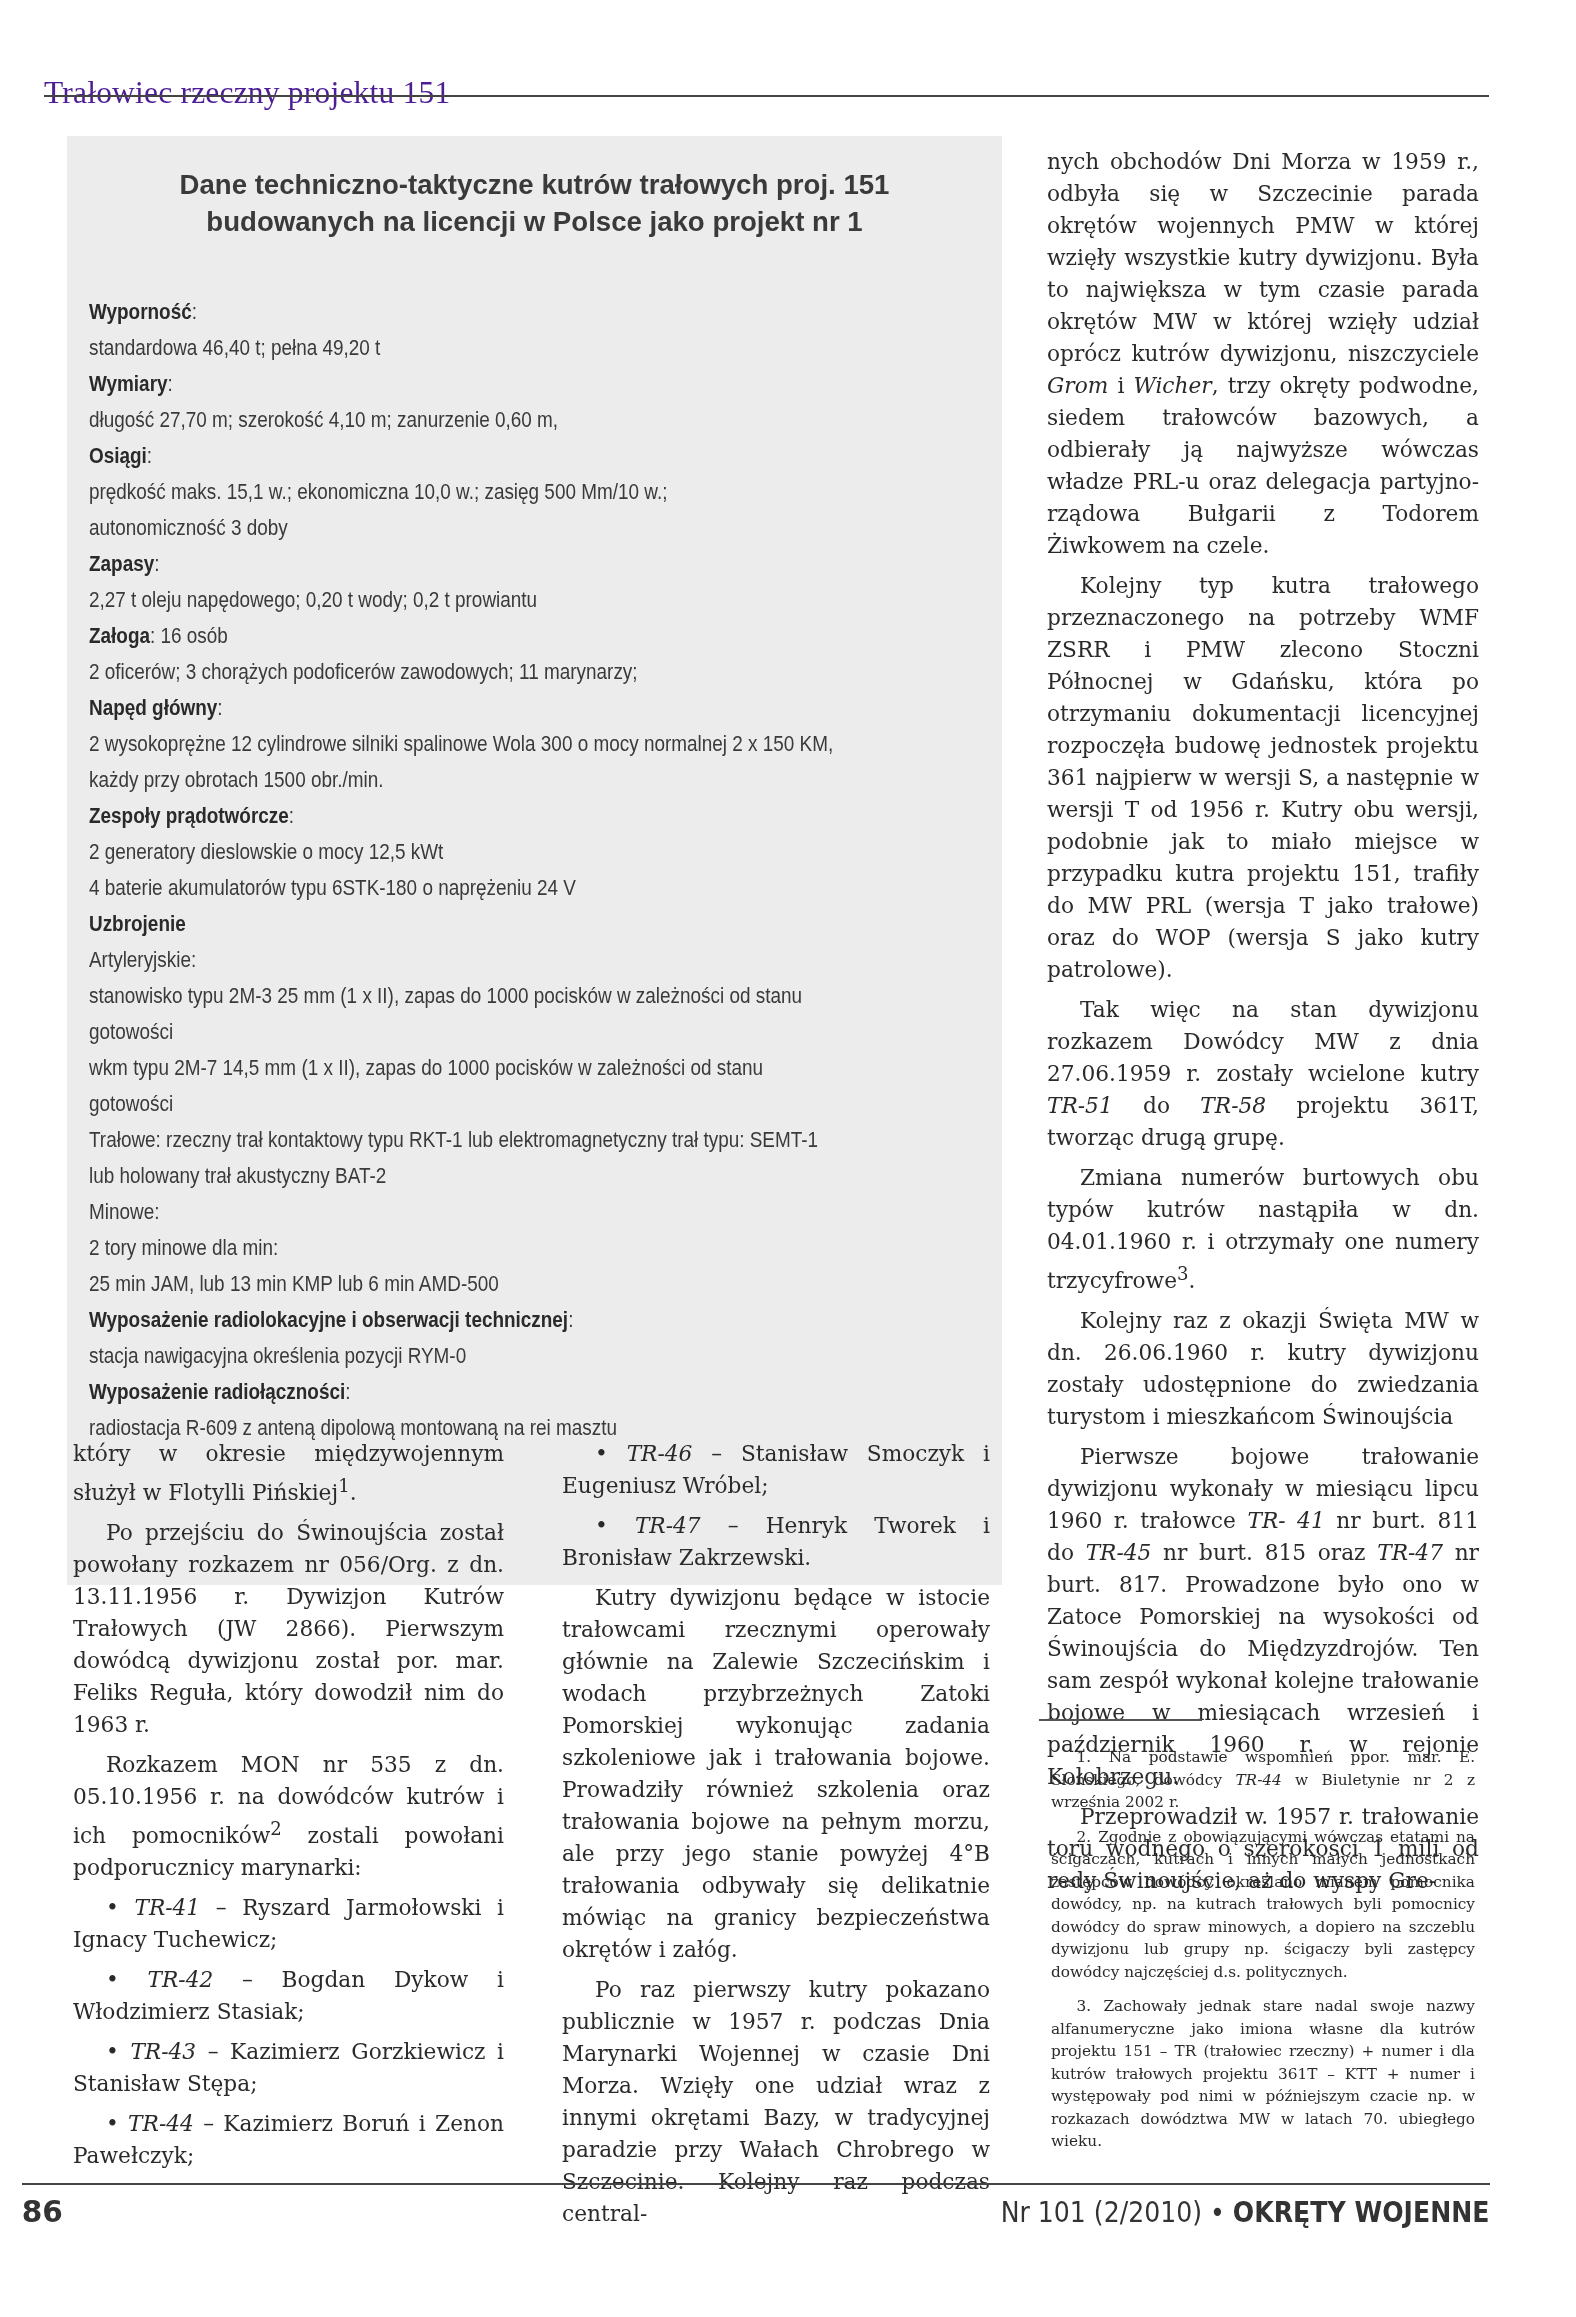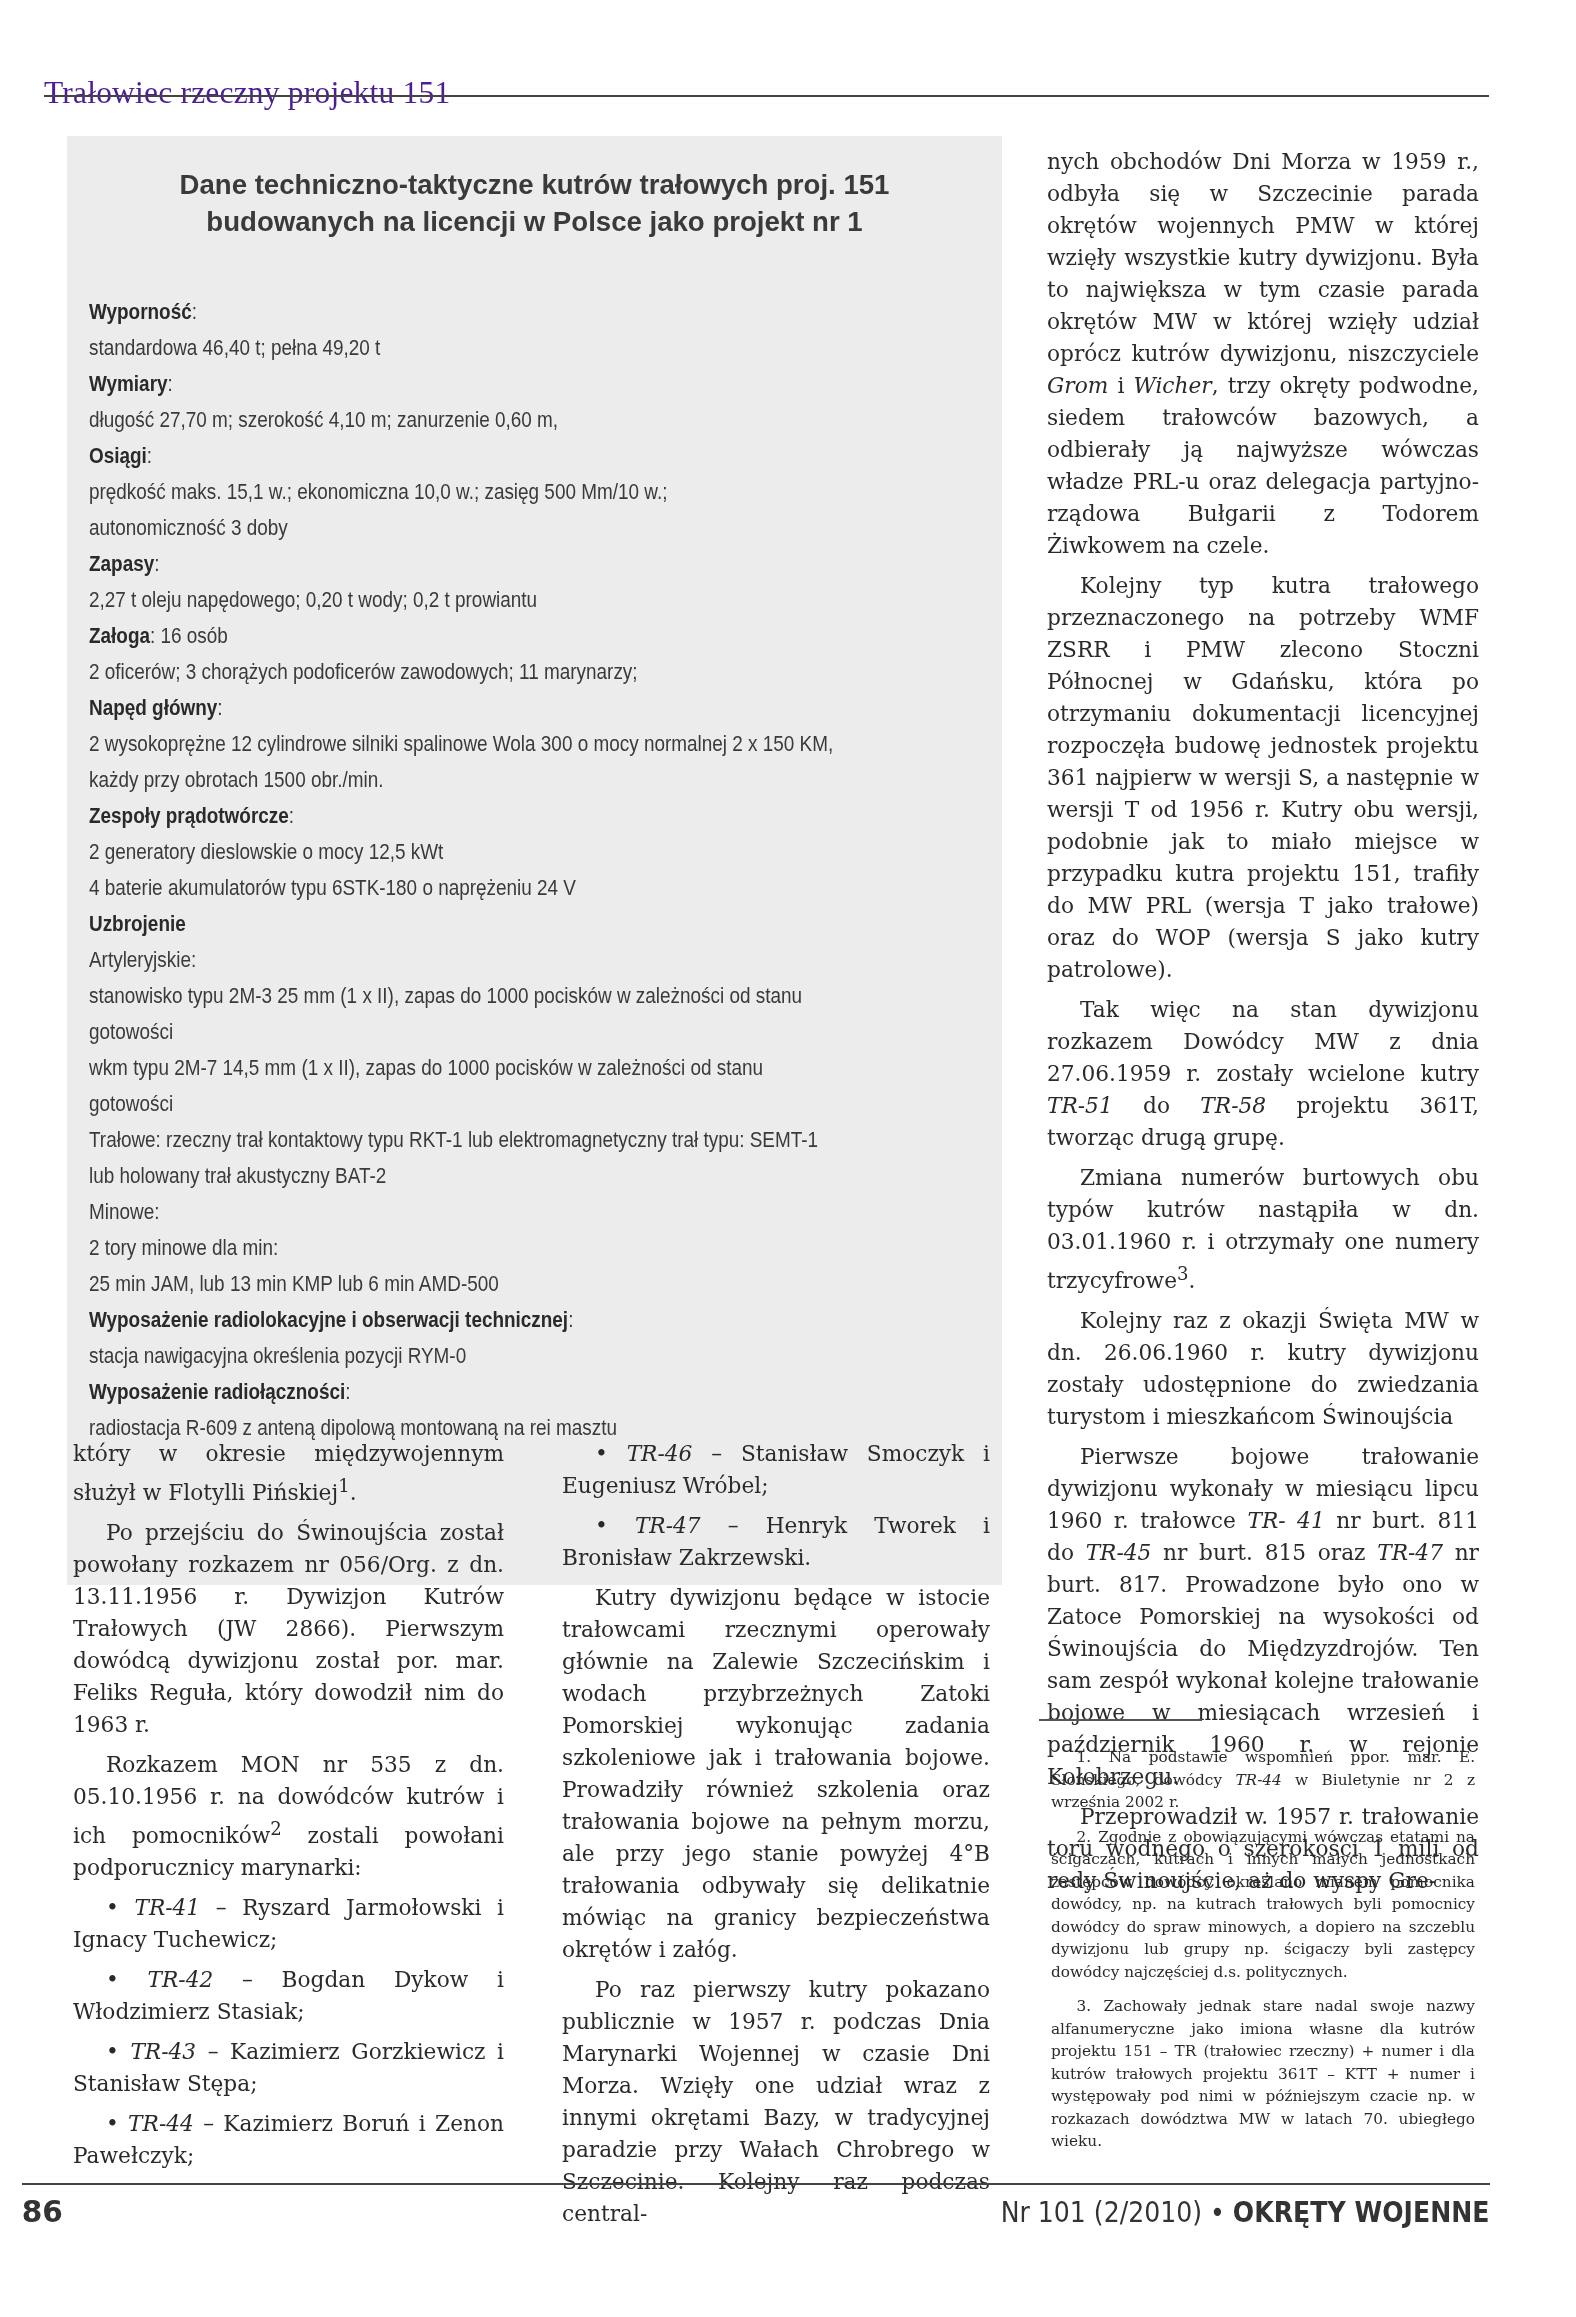--- a/index.html
+++ b/index.html
@@ -95,21 +95,21 @@
       <p class="bul"><span>• </span><i>TR-47</i><span> – Henryk Tworek i Bronisław Zakrzewski.</span></p>
     </div>
   <p class="ind">Kutry dywizjonu będące w istocie trałowcami rzecznymi operowały głównie na Zalewie Szczecińskim i wodach przybrzeżnych Zatoki Pomorskiej wykonując zadania szkoleniowe jak i trałowania bojowe. Prowadziły również szkolenia oraz trałowania bojowe na pełnym morzu, ale przy jego stanie powyżej 4°B trałowania odbywały się delikatnie mówiąc na granicy bezpieczeństwa okrętów i załóg.</p>
   <p class="ind">Po raz pierwszy kutry pokazano publicznie w 1957 r. podczas Dnia Marynarki Wojennej w czasie Dni Morza. Wzięły one udział wraz z innymi okrętami Bazy, w tradycyjnej paradzie przy Wałach Chrobrego w Szczecinie. Kolejny raz podczas central-</p>
 </div>
 
 <div class="abs col col-right">
   <p><span>nych obchodów Dni Morza w 1959 r., odbyła się w Szczecinie parada okrętów wojennych PMW w której wzięły wszystkie kutry dywizjonu. Była to największa w tym czasie parada okrętów MW w której wzięły udział oprócz kutrów dywizjonu, niszczyciele </span><i>Grom</i><span> i </span><i>Wicher</i><span>, trzy okręty podwodne, siedem trałowców bazowych, a odbierały ją najwyższe wówczas władze PRL-u oraz delegacja partyjno-rządowa Bułgarii z Todorem Żiwkowem na czele.</span></p>
   <p class="ind">Kolejny typ kutra trałowego przeznaczonego na potrzeby WMF ZSRR i PMW zlecono Stoczni Północnej w Gdańsku, która po otrzymaniu dokumentacji licencyjnej rozpoczęła budowę jednostek projektu 361 najpierw w wersji S, a następnie w wersji T od 1956 r. Kutry obu wersji, podobnie jak to miało miejsce w przypadku kutra projektu 151, trafiły do MW PRL (wersja T jako trałowe) oraz do WOP (wersja S jako kutry patrolowe).</p>
   <p class="ind"><span>Tak więc na stan dywizjonu rozkazem Dowódcy MW z dnia 27.06.1959 r. zostały wcielone kutry </span><i>TR-51</i><span> do </span><i>TR-58</i><span> projektu 361T, tworząc drugą grupę.</span></p>
-  <p class="ind"><span>Zmiana numerów burtowych obu typów kutrów nastąpiła w dn. 03.01.1960 r. i otrzymały one numery trzycyfrowe</span><sup>3</sup><span>.</span></p>
+  <p class="ind"><span>Zmiana numerów burtowych obu typów kutrów nastąpiła w dn. 04.01.1960 r. i otrzymały one numery trzycyfrowe</span><sup>3</sup><span>.</span></p>
   <p class="ind">Kolejny raz z okazji Święta MW w dn. 26.06.1960 r. kutry dywizjonu zostały udostępnione do zwiedzania turystom i mieszkańcom Świnoujścia</p>
   <p class="ind"><span>Pierwsze bojowe trałowanie dywizjonu wykonały w miesiącu lipcu 1960 r. trałowce </span><i>TR- 41</i><span> nr burt. 811 do </span><i>TR-45</i><span> nr burt. 815 oraz </span><i>TR-47</i><span> nr burt. 817. Prowadzone było ono w Zatoce Pomorskiej na wysokości od Świnoujścia do Międzyzdrojów. Ten sam zespół wykonał kolejne trałowanie bojowe w miesiącach wrzesień i październik 1960 r. w rejonie Kołobrzegu.</span></p>
   <p class="ind">Przeprowadził w. 1957 r. trałowanie toru wodnego o szerokości 1 mili od redy Świnoujście, aż do wyspy Gre-</p>
 </div>
 
 <div class="abs fn-rule"></div>
 <div class="abs footnotes">
   <p><span>1. Na podstawie wspomnień ppor. mar. E. Słońskiego, dowódcy </span><i>TR-44</i><span> w Biuletynie nr 2 z września 2002 r.</span></p>
   <p>2. Zgodnie z obowiązującymi wówczas etatami na ścigaczach, kutrach i innych małych jednostkach zastępców dowódcy określano mianem pomocnika dowódcy, np. na kutrach trałowych byli pomocnicy dowódcy do spraw minowych, a dopiero na szczeblu dywizjonu lub grupy np. ścigaczy byli zastępcy dowódcy najczęściej d.s. politycznych.</p>
   <p>3. Zachowały jednak stare nadal swoje nazwy alfanumeryczne jako imiona własne dla kutrów projektu 151 – TR (trałowiec rzeczny) + numer i dla kutrów trałowych projektu 361T – KTT + numer i występowały pod nimi w późniejszym czacie np. w rozkazach dowództwa MW w latach 70. ubiegłego wieku.</p>

